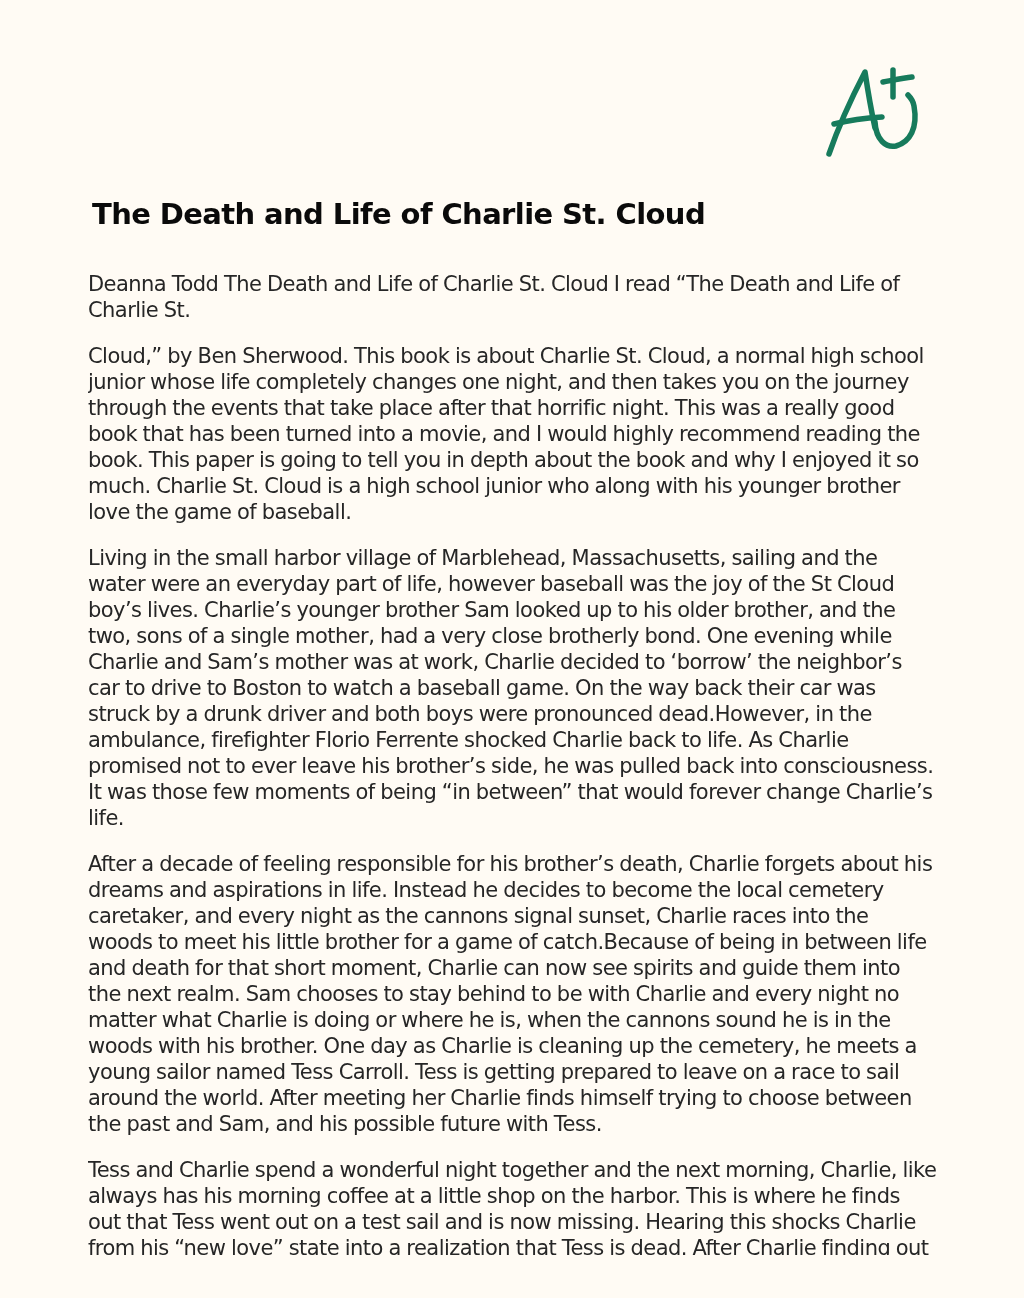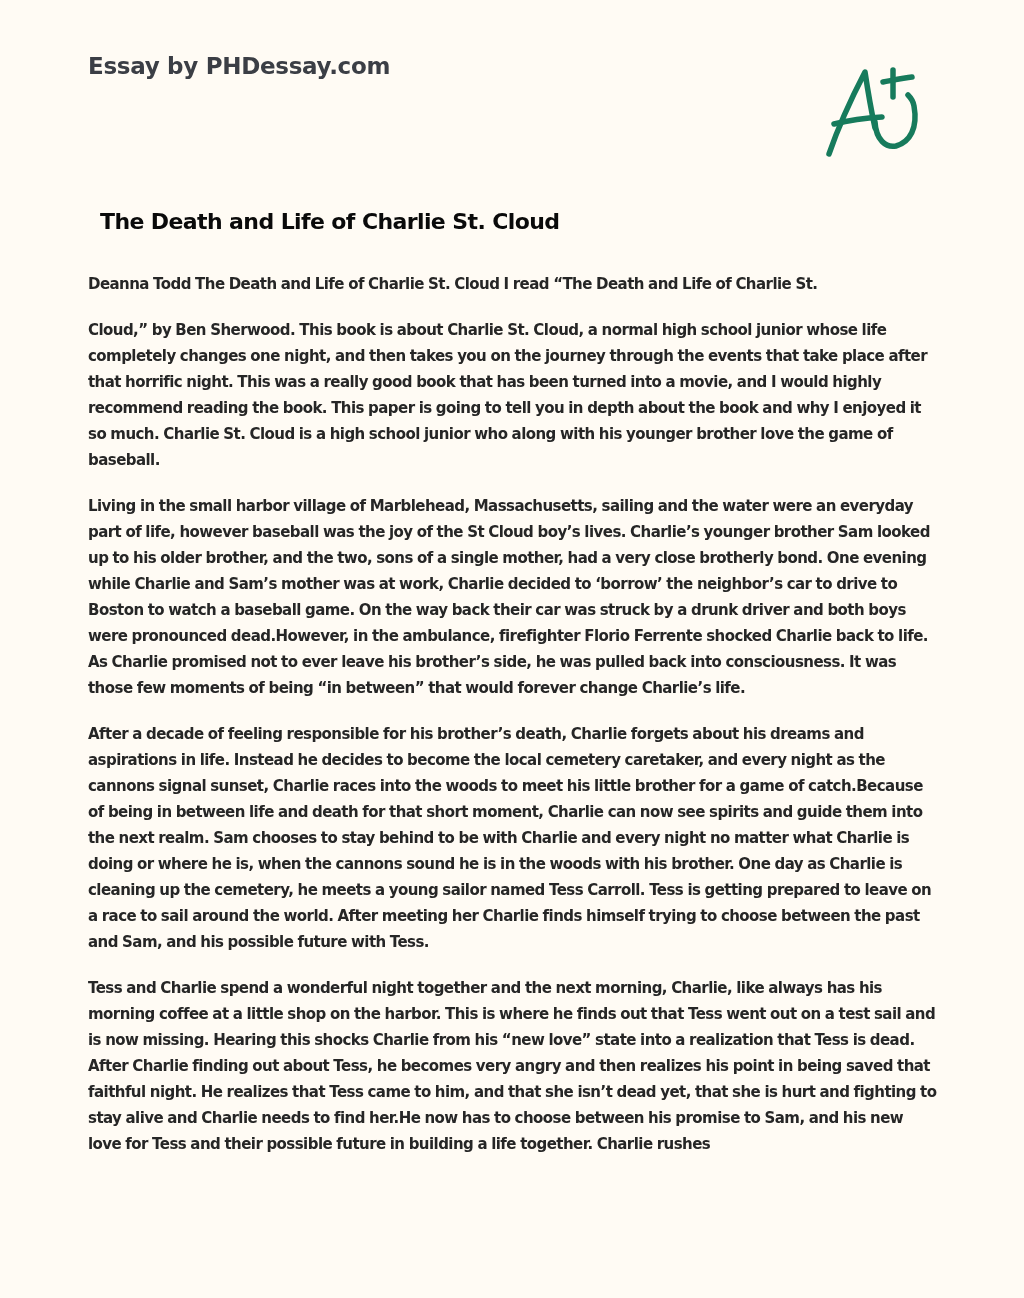--- a/index.html
+++ b/index.html
@@ -53,54 +53,52 @@
       left: 820px;
       top: 62px;
       width: 110px;
       height: 100px;
     }
     .title {
       position: absolute;
       left: 88px;
       top: 190px;
       width: 850px;
-      margin: 12px;
+      margin: 4px;
       font-family: "DejaVu Sans", sans-serif;
       font-weight: bold;
-      font-size: 22px;
+      font-size: 29px;
       line-height: 40px;
       color: #0a0a0a;
       letter-spacing: -0.6px;
     }
     .content {
       position: absolute;
       left: 88px;
       top: 271px;
       width: 850px;
       height: 984px;
       overflow: hidden;
     }
     .content p {
       margin: 0 0 20px 0;
       font-family: "DejaVu Sans", sans-serif;
-      font-size: 15px;
+      font-size: 21px;
       line-height: 26px;
       color: #262626;
       letter-spacing: -0.55px;
       word-spacing: -0.5px;
-      font-weight: bold;
     }
   </style>
 </head>
 <body>
 
 <div class="page">
 
   <div class="header">
-    <div class="brand">Essay by PHDessay.com</div>
   </div>
 
   <div class="logo">
     <svg width="110" height="100" viewBox="0 0 110 100" xmlns="http://www.w3.org/2000/svg">
       <g fill="none" stroke="#177b5c" stroke-width="5.5" stroke-linecap="round" stroke-linejoin="round">
 
         <path d="M9 92 C 20 60, 32 35, 45 10 C 48 30, 52 52, 55 66"></path>
 
         <path d="M14 62 C 30 58, 45 56, 62 55"></path>
 

